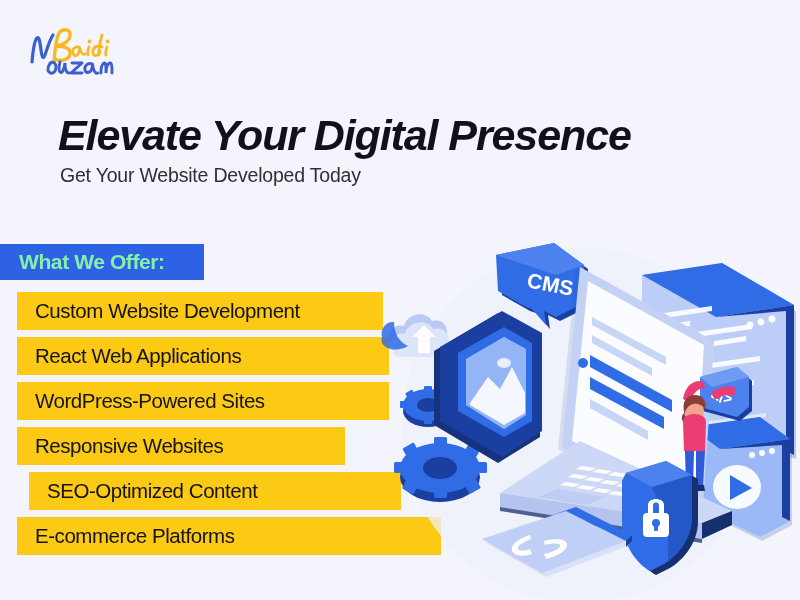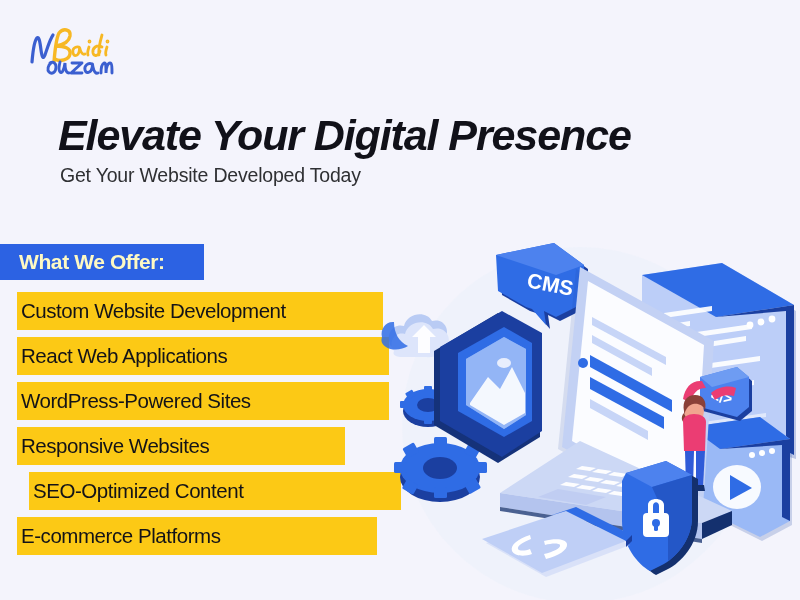--- a/index.html
+++ b/index.html
@@ -63,21 +63,21 @@
     position: absolute;
     left: 0;
     top: 244px;
     width: 204px;
     height: 36px;
     background: #2c62e3;
     display: flex;
     align-items: center;
   }
   .offer-banner span {
-    color: #fef9c3;
+    color: #86efac;
     font-size: 21px;
     font-weight: bold;
     letter-spacing: -0.4px;
     padding-left: 19px;
   }
 
   
   .offer-list {
     position: absolute;
     left: 17px;
@@ -88,29 +88,29 @@
     height: 38px;
     margin-bottom: 7px;
     background: #fcc915;
     display: flex;
     align-items: center;
   }
   .offer-item span {
     font-size: 20.5px;
     color: #131318;
     letter-spacing: -0.45px;
-    padding-left: 4px;
+    padding-left: 18px;
     white-space: nowrap;
   }
   .offer-item.w-1 { width: 366px; }
   .offer-item.w-2 { width: 372px; }
   .offer-item.w-3 { width: 372px; }
   .offer-item.w-4 { width: 328px; }
   .offer-item.w-5 { width: 372px; margin-left: 12px; }
-  .offer-item.w-6 { width: 360px; }
+  .offer-item.w-6 { width: 424px; }
 
   
   .illustration {
     position: absolute;
     left: 380px;
     top: 225px;
     width: 420px;
     height: 375px;
   }
   .illustration svg { display: block; }

